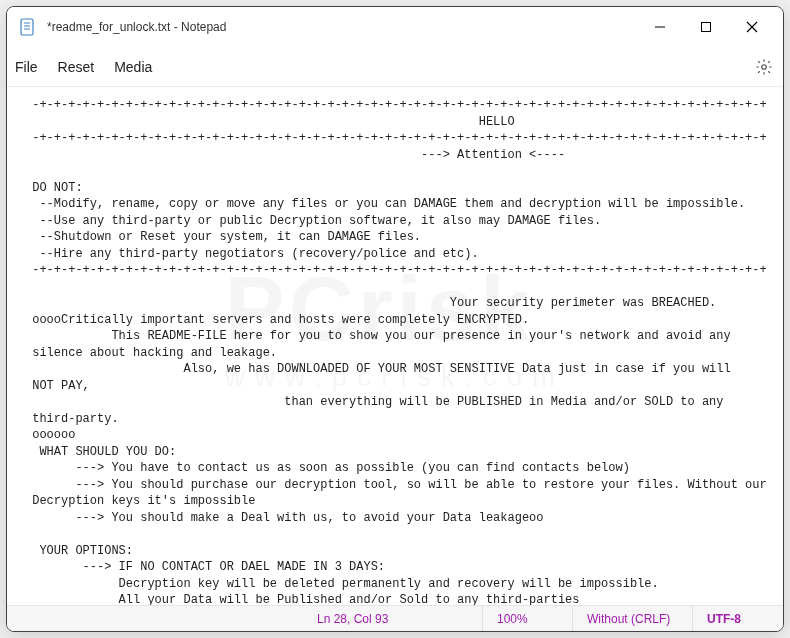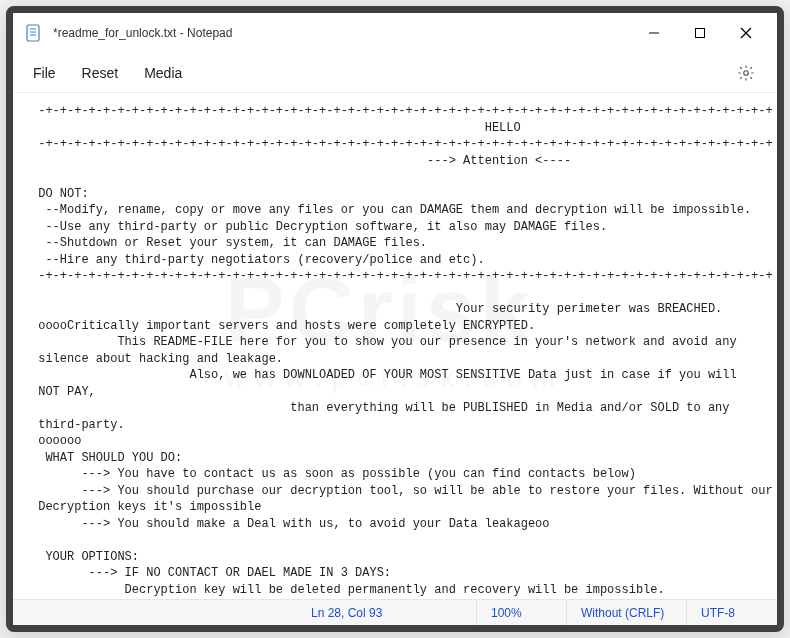--- a/index.html
+++ b/index.html
@@ -10,21 +10,21 @@
     justify-content: center;
     align-items: center;
     width: 790px;
     height: 638px;
     overflow: hidden;
   }
   .window {
     width: 778px;
     height: 626px;
     background: #ffffff;
-    border: 7px solid #404040;
+    border: 1px solid #404040;
     border-radius: 8px;
     box-shadow: 0 4px 20px rgba(0,0,0,0.15);
     display: flex;
     flex-direction: column;
     position: relative;
     overflow: hidden;
   }
   
   .titlebar {
     height: 40px;
@@ -50,22 +50,22 @@
     display: inline-flex;
     align-items: center; justify-content: center;
     color: #333;
     font-size: 12px;
   }
   
   .menubar {
     height: 40px;
     display: flex;
     align-items: center;
-    gap: 26px;
-    padding: 0 20px;
+    gap: 20px;
+    padding: 0 8px;
     background: #fff;
     border-bottom: 1px solid #eee;
   }
   .menubar .menuitem {
     font-size: 14px;
     color: #222;
   }
   .menubar .spacer { flex: 1; }
   .gear {
     width: 22px; height: 22px;
@@ -88,29 +88,29 @@
     overflow: hidden;
   }
   
   .statusbar {
     height: 26px;
     border-top: 1px solid #e5e5e5;
     background: #f6f6f6;
     display: flex;
     align-items: flex-start;
     font-size: 12px;
-    color: #1d4ed8;
+    color: #a21caf;
   }
   .statusbar .cell {
     padding: 0 14px;
     height: 100%;
     display: flex; align-items: center;
     border-right: 1px solid #e0e0e0;
   }
-  .statusbar .cell:last-child { border-right: none; }
+  .statusbar .cell:last-child { border-right: none; font-weight: bold; }
   .statusbar .flex1 { flex: 1; border-right: 1px solid #e0e0e0; }
   .statusbar .wide  { width: 180px; }
   .statusbar .mid   { width: 120px; }
   .statusbar .sm    { width: 90px; }
 
   
   .watermark {
     position: absolute;
     top: 46%; left: 50%;
     transform: translate(-50%,-50%) rotate(0deg);

